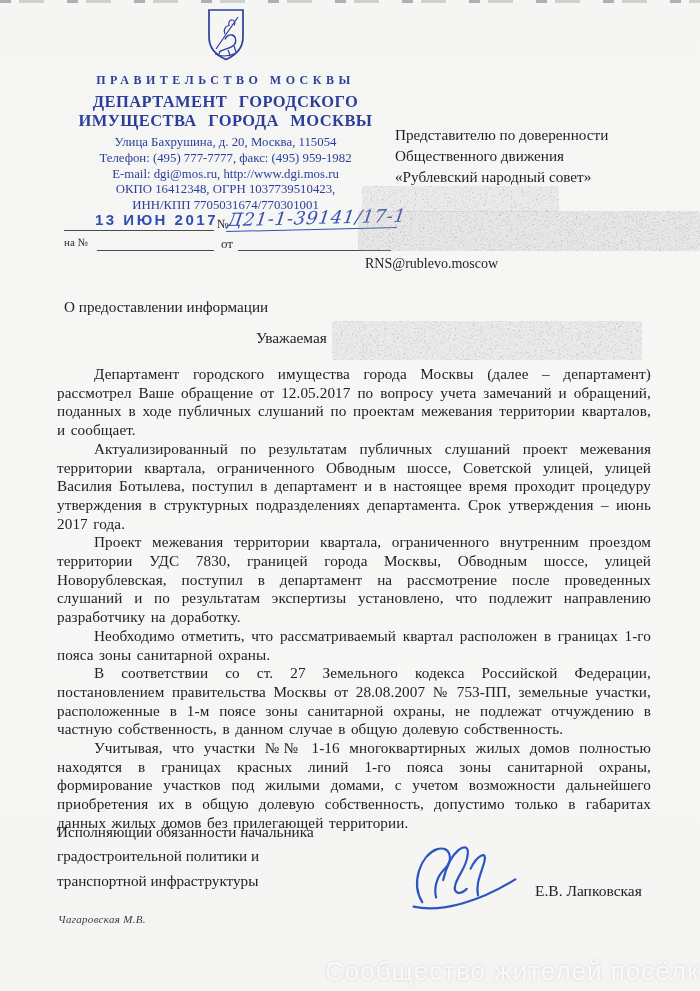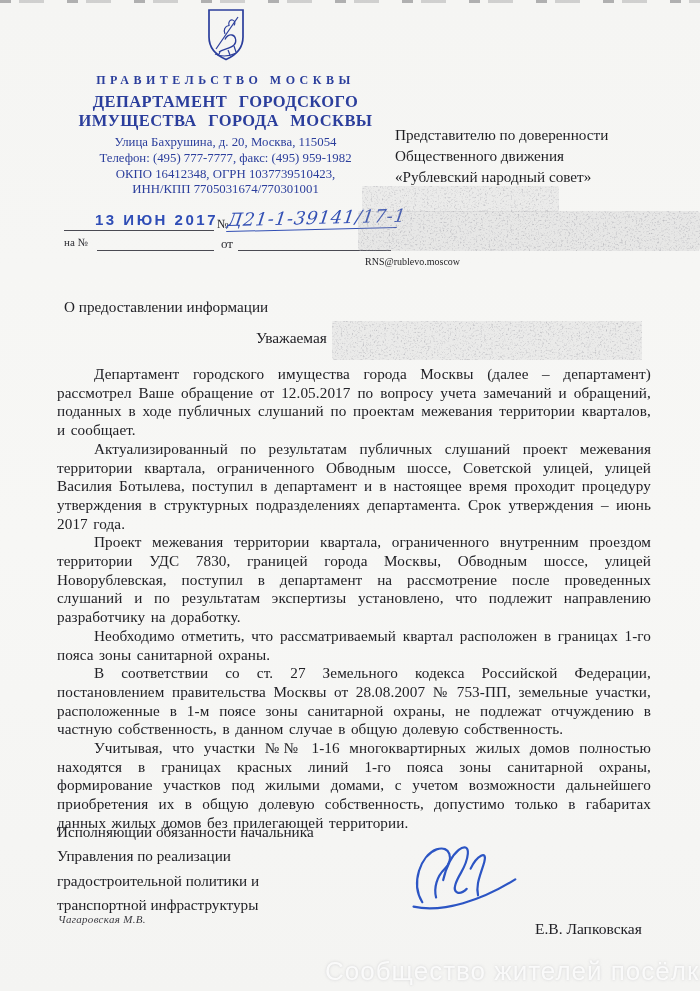--- a/index.html
+++ b/index.html
@@ -49,38 +49,38 @@
     border-bottom:1.6px solid #3350b4;
     padding-bottom:1px; white-space:nowrap;
   }
   .reply-prefix { position:absolute; left:64px; top:236px; font-size:11px; color:#2c2c32; }
   .reply-from   { position:absolute; left:221px; top:236px; font-size:13px; color:#2c2c32; }
   
   .addressee {
     position:absolute; left:365px; top:125px; width:330px;
     font-size:15.2px; line-height:20.8px; color:#1e1e22;margin-left:30px;
   }
-  .addr-email { position:absolute; left:365px; top:256px; font-size:10px; color:#1e1e22; }
+  .addr-email { position:absolute; left:365px; top:256px; font-size:14px; color:#1e1e22; }
   .redact { position:absolute; }
   
   .subject { position:absolute; left:64px; top:298px; font-size:15.2px;text-align:center; }
   .salutation { position:absolute; left:256px; top:329px; font-size:15.4px; }
   .body-text {
     position:absolute; left:57px; top:365px; width:594px;
     font-size:15.2px; line-height:18.7px;
     text-align:justify; letter-spacing:.1px; word-spacing:1.6px;
   }
   .body-text p { margin:0; text-indent:37px; }
   
   .sig-title {
     position:absolute; left:57px; top:820px;
     font-size:15.2px; line-height:24.4px;
   }
   .sig-graphic { position:absolute; left:405px; top:838px; transform:rotate(-3deg); }
-  .sig-name { position:absolute; left:535px; top:920px; font-size:15.5px; white-space:nowrap; }
+  .sig-name { position:absolute; left:535px; top:882px; font-size:15.5px; white-space:nowrap; }
   .executor {
     position:absolute; left:58px; top:913px;
     font-size:11px; font-style:italic; color:#3a3a40; letter-spacing:.3px;
   }
   
   .watermark {
     position:absolute; left:325px; top:956px;
     font-family:"Liberation Sans", sans-serif;
     font-size:26px; letter-spacing:1px; white-space:nowrap;
     color: rgba(255,255,255,.82);
@@ -111,20 +111,21 @@
       <path d="M20 26 C18 22 20 18 24 17.5 C23 14 25 11.5 27.5 12 C30 12.5 30.5 15.5 29 17.5" fill="none" stroke="#2b3e9c" stroke-width="1.2"></path>
       <path d="M15 44 L13 48 M23 42 L25 47 M29 38 L31 44" fill="none" stroke="#2b3e9c" stroke-width="1.2"></path>
       <path d="M10 46 C15 48.5 23 49 30 45.5" fill="none" stroke="#2b3e9c" stroke-width="1.2"></path>
     </svg>
     <div class="org1">ПРАВИТЕЛЬСТВО МОСКВЫ</div>
     <div class="org2">ДЕПАРТАМЕНТ ГОРОДСКОГО</div>
     <div class="org2" style="margin-top:1px">ИМУЩЕСТВА ГОРОДА МОСКВЫ</div>
     <div class="contact">
       <div>Улица Бахрушина, д. 20, Москва, 115054</div>
       <div>Телефон: (495) 777-7777, факс: (495) 959-1982</div>
+      <div>E-mail: dgi@mos.ru, http://www.dgi.mos.ru</div>
       <div>ОКПО 16412348, ОГРН 1037739510423,</div>
       <div>ИНН/КПП 7705031674/770301001</div>
     </div>
   </div>
 
   <div class="reg">
     <span class="date-stamp">13 ИЮН 2017</span>
     <span class="reg-line line-a"></span>
     <span class="num-prefix">№</span>
     <span class="reg-num">Д21-1-39141/17-1</span>
@@ -162,21 +163,20 @@
     <p>Департамент городского имущества города Москвы (далее – департамент) рассмотрел Ваше обращение от 12.05.2017 по вопросу учета замечаний и обращений, поданных в ходе публичных слушаний по проектам межевания территории кварталов, и сообщает.</p>
     <p>Актуализированный по результатам публичных слушаний проект межевания территории квартала, ограниченного Обводным шоссе, Советской улицей, улицей Василия Ботылева, поступил в департамент и в настоящее время проходит процедуру утверждения в структурных подразделениях департамента. Срок утверждения – июнь 2017 года.</p>
     <p>Проект межевания территории квартала, ограниченного внутренним проездом территории УДС 7830, границей города Москвы, Обводным шоссе, улицей Новорублевская, поступил в департамент на рассмотрение после проведенных слушаний и по результатам экспертизы установлено, что подлежит направлению разработчику на доработку.</p>
     <p>Необходимо отметить, что рассматриваемый квартал расположен в границах 1-го пояса зоны санитарной охраны.</p>
     <p>В соответствии со ст. 27 Земельного кодекса Российской Федерации, постановлением правительства Москвы от 28.08.2007 № 753-ПП, земельные участки, расположенные в 1-м поясе зоны санитарной охраны, не подлежат отчуждению в частную собственность, в данном случае в общую долевую собственность.</p>
     <p>Учитывая, что участки №№ 1-16 многоквартирных жилых домов полностью находятся в границах красных линий 1-го пояса зоны санитарной охраны, формирование участков под жилыми домами, с учетом возможности дальнейшего приобретения их в общую долевую собственность, допустимо только в габаритах данных жилых домов без прилегающей территории.</p>
   </div>
 
   <div class="sig-title">
     <div>Исполняющий обязанности начальника</div>
-    <div>Управления по реализации</div>
     <div>градостроительной политики и</div>
     <div>транспортной инфраструктуры</div>
   </div>
 
   <svg class="sig-graphic" width="118" height="76" viewBox="0 0 118 76">
     <g fill="none" stroke="#2c55c4" stroke-width="2.2" stroke-linecap="round">
       <path d="M16 62 C5 42 17 15 33 10 C47 6 50 21 40 30 C32 37 28 48 30 58"></path>
       <path d="M38 41 C47 10 66 2 64 16 C62 30 54 35 50 46 C47 54 53 58 61 51"></path>
       <path d="M66 31 C73 18 84 13 80 25 C76 37 70 47 72 58"></path>
       <path d="M7 66 C36 74 76 63 110 44"></path>

